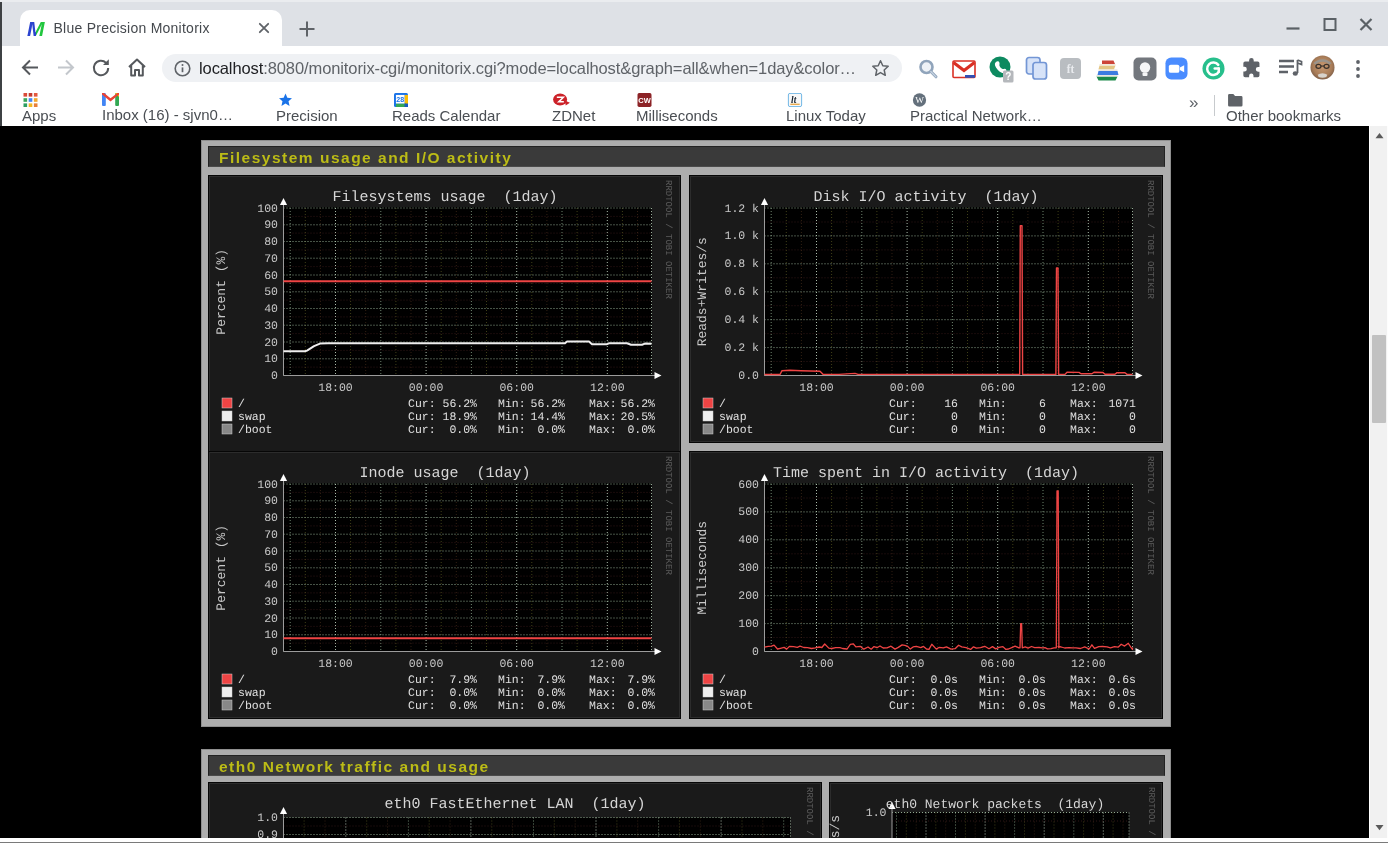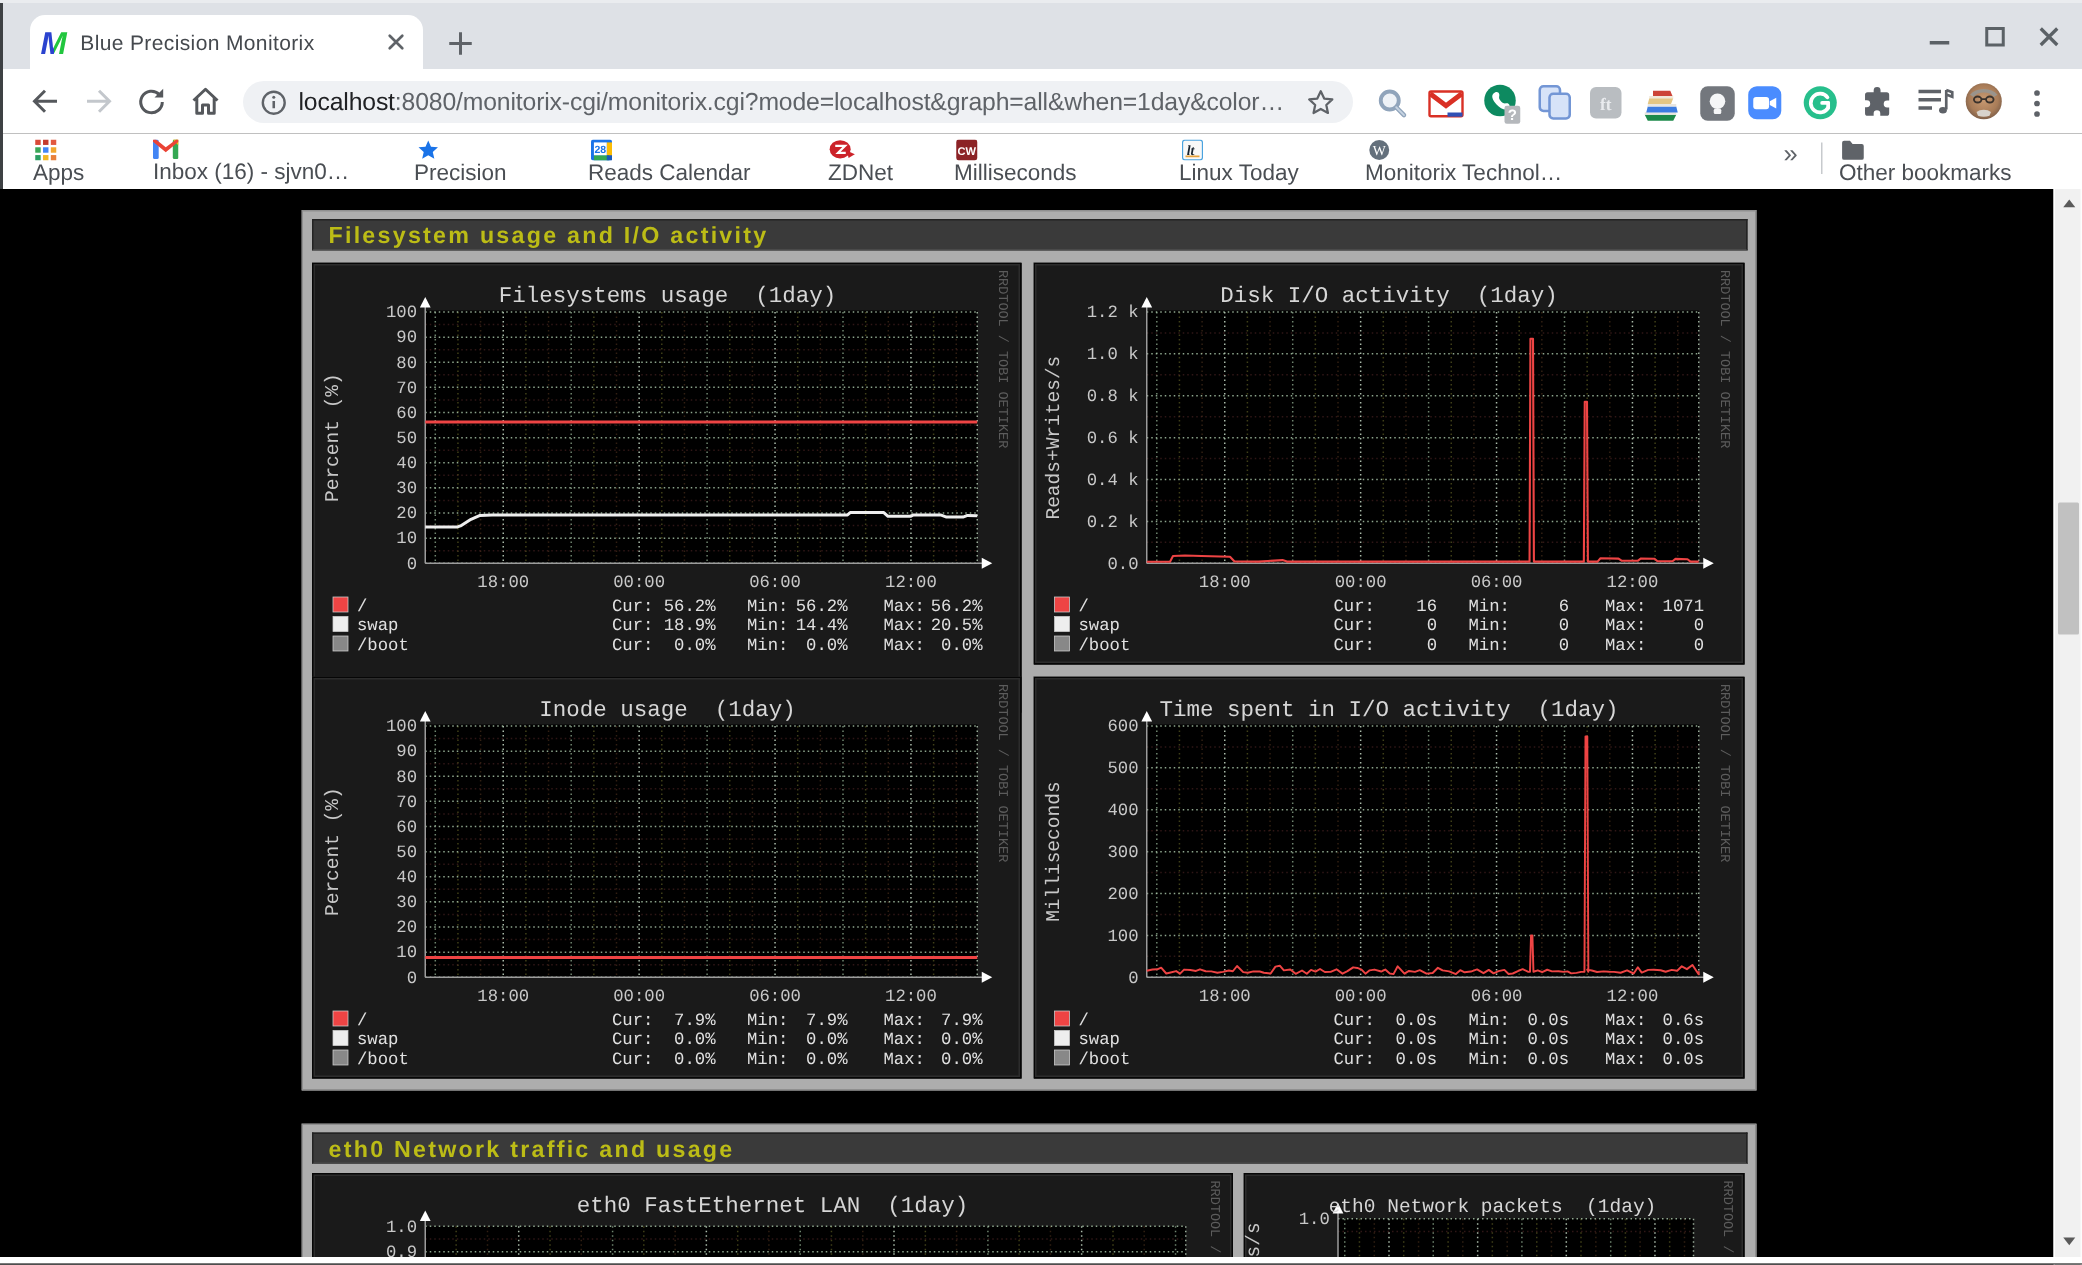--- a/index.html
+++ b/index.html
@@ -239,21 +239,21 @@
         <text x="4" y="13" font-size="12" font-weight="bold" font-style="italic" fill="#16212d" font-family="Liberation Serif,serif">lt</text>
         <path d="M3 14.5 h12" stroke="#e8a33d" stroke-width="1.6"></path>
       </svg>
     <span>Linux Today</span>
   </div>
   <div class="bm" style="left:910px">
     <svg width="19" height="19" viewBox="0 0 19 19">
         <circle cx="9.5" cy="9.5" r="9" fill="#64707c"></circle>
         <text x="9.5" y="13.6" text-anchor="middle" font-size="12.5" fill="#ffffff" font-family="Liberation Serif,serif">W</text>
       </svg>
-    <span>Monitorix Technol…</span>
+    <span>Practical Network…</span>
   </div>
   <div class="bm" style="left:1189px;color:#5f6368;font-size:17px">
       <span>»</span>
     </div>
   <div style="position:absolute;left:1214px;top:6px;width:1px;height:21px;background:#c7cacd"></div>
   <div class="bm" style="left:1226px">
     <svg width="19" height="16" viewBox="0 0 19 16">
         <path d="M1 2.5 a1.5 1.5 0 0 1 1.5 -1.5 h4.5 l2 2.5 h7 a1.5 1.5 0 0 1 1.5 1.5 v9 a1.5 1.5 0 0 1 -1.5 1.5 h-13.5 a1.5 1.5 0 0 1 -1.5 -1.5 Z" fill="#5f6368"></path>
       </svg>
     <span>Other bookmarks</span>

